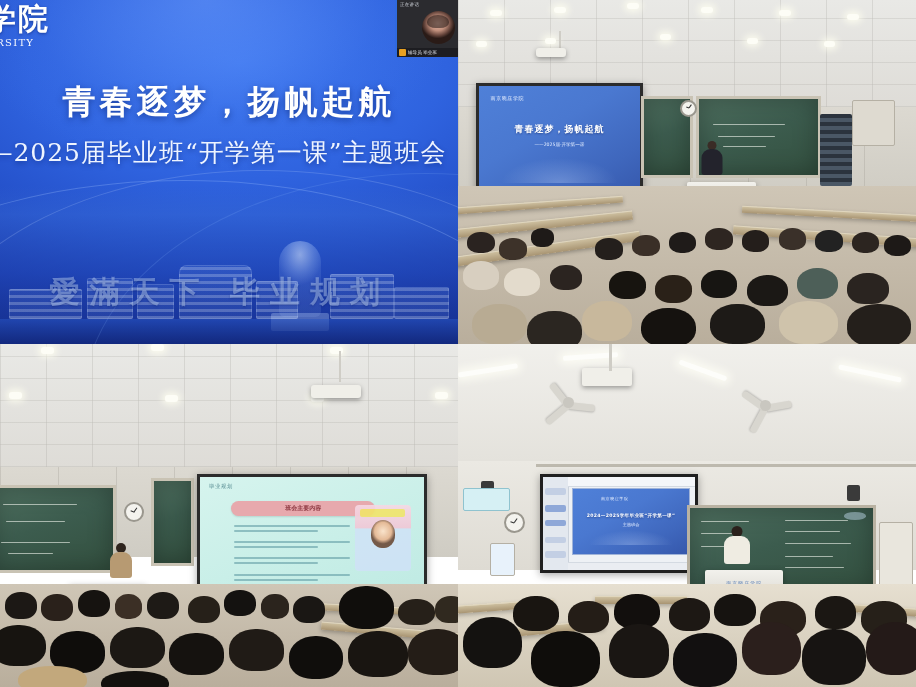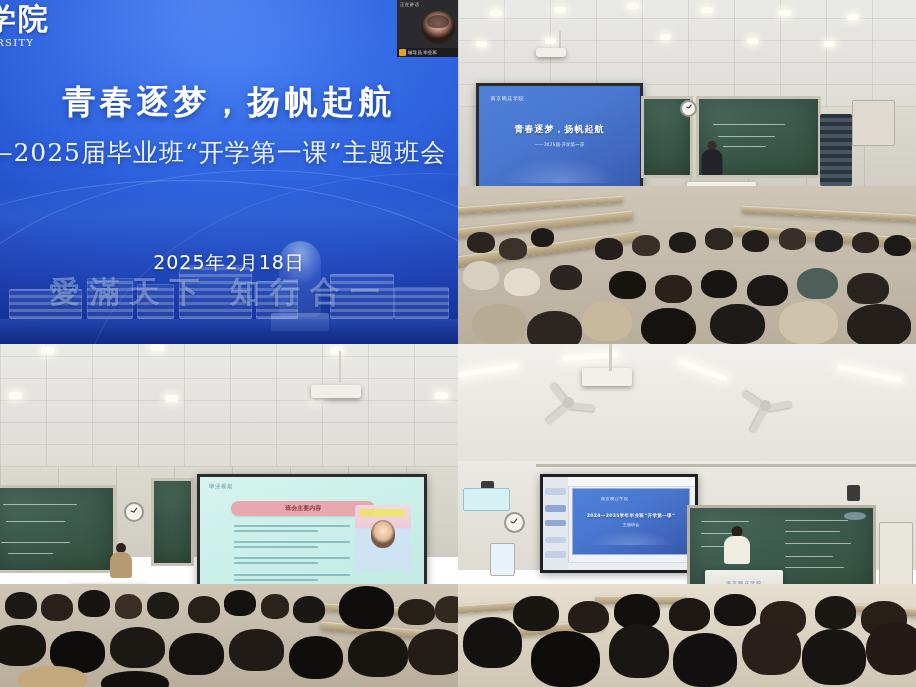--- a/index.html
+++ b/index.html
@@ -151,30 +151,29 @@
       <div class="bldg win" style="left:72%;width:14%;height:28%;"></div>
       <div class="bldg win" style="left:86%;width:12%;height:20%;"></div>
       <div class="statue"></div>
       <div class="water"></div>
     </div>
 
     <div class="swoosh s1"></div>
     <div class="swoosh s2"></div>
     <div class="swoosh s3"></div>
 
-    <div class="motto">愛滿天下 知行合一</div>
+    <div class="motto">愛滿天下 毕业规划</div>
 
     <div class="logo">
       <div class="cn">范学院</div>
       <div class="en">UNIVERSITY</div>
     </div>
 
     <div class="slide-title">青春逐梦，扬帆起航</div>
     <div class="slide-sub">—2025届毕业班“开学第一课”主题班会</div>
-    <div class="slide-date">2025年2月18日</div>
 
     <div class="vcs">
       <div class="vtop">正在讲话</div>
       <div class="face"></div>
       <div class="vname">
         <span class="vmic"></span>
         <span class="vtxt">辅导员 毕业班</span>
       </div>
     </div>
   </div>

